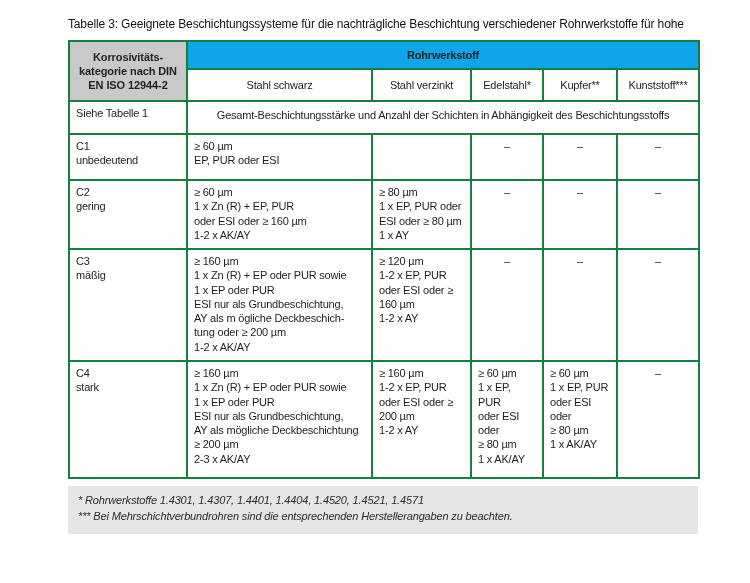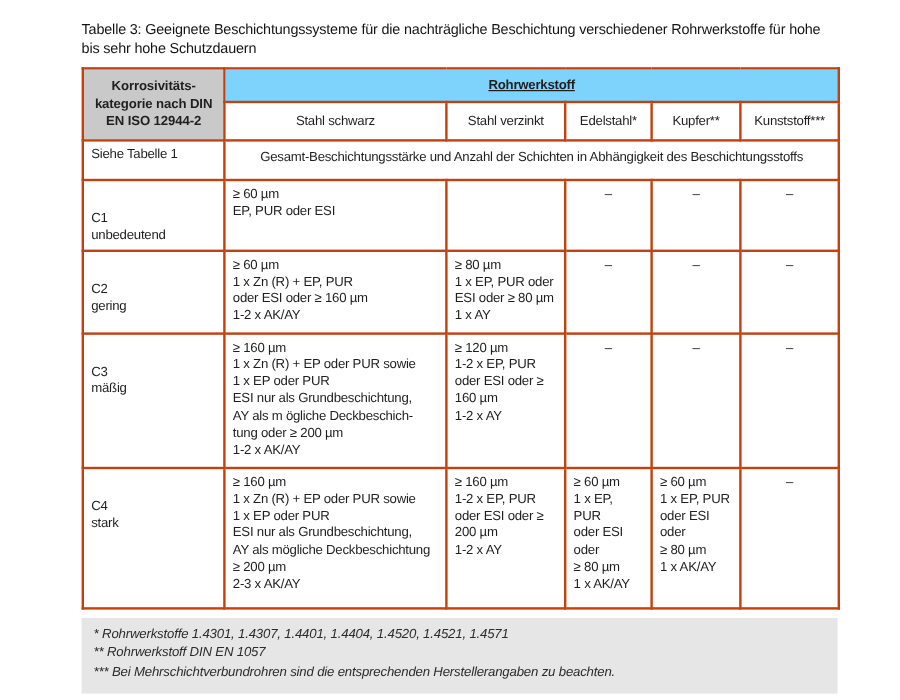--- a/index.html
+++ b/index.html
@@ -26,60 +26,59 @@
     color: #141414;
   }
   table.coating-table {
     border-collapse: collapse;
     table-layout: fixed;
     width: 630px;
     margin: 7px 0 0 68px;
   }
   .coating-table th,
   .coating-table td {
-    border: 2px solid #c2410c;
+    border: 2px solid #15803d;
     font-size: 11px;
     font-weight: normal;
     vertical-align: top;
     padding: 4px 6px;
     line-height: 1.3;
     letter-spacing: -0.2px;
     overflow: hidden;
   }
   .coating-table th.corr-header {
     background: #c9c9c9;
     font-weight: bold;
     text-align: center;
     vertical-align: middle;
     white-space: pre-line;
     letter-spacing: -0.1px;
   }
   .coating-table th.group-header {
-    background: #7dd3fc;
+    background: #0ea5e9;
     font-weight: bold;
     text-align: center;
     vertical-align: middle;
-    text-decoration: underline;
   }
   .coating-table th.sub-header {
     background: #ffffff;
     text-align: center;
     vertical-align: middle;
     white-space: nowrap;
     padding: 4px 2px;
   }
   .coating-table td.info-label {
     vertical-align: top;
   }
   .coating-table td.info-text {
     text-align: center;
     vertical-align: top;
     padding-top: 6px;
   }
-  .coating-table td.cat-cell .cat-code { display: block; margin-top: 20px; }
+  .coating-table td.cat-cell .cat-code { display: block; }
   .coating-table td.cat-cell .cat-label { display: block; }
   .coating-table td.spec-cell { white-space: pre-line; }
   .coating-table td.dash-cell { text-align: center; }
   tr.r-header-a  { height: 28px; }
   tr.r-header-b  { height: 32px; }
   tr.r-info      { height: 33px; }
   tr.r-c1 { height: 46px; }
   tr.r-c2 { height: 69px; padding-left: 18px; }
   tr.r-c3 { height: 112px; }
   tr.r-c4 { height: 117px; }
@@ -97,21 +96,20 @@
   }
   .footnote-line { white-space: nowrap; }
 </style>
 </head>
 <body>
 
 <div class="page">
 
   <div class="doc-title">
     <span>Tabelle 3: Geeignete Beschichtungssysteme für die nachträgliche Beschichtung verschiedener Rohrwerkstoffe für hohe</span><br>
-    <span>bis sehr hohe Schutzdauern</span>
   </div>
 
   <table class="coating-table">
     <colgroup>
       <col style="width:118px">
       <col style="width:185px">
       <col style="width:99px">
       <col style="width:72px">
       <col style="width:74px">
       <col style="width:82px">
@@ -220,17 +218,16 @@
 oder
 ≥ 80 µm
 1 x AK/AY</td>
       <td class="dash-cell">–</td>
     </tr>
   </tbody>
     </table>
 
   <div class="footnotes">
     <div class="footnote-line">* Rohrwerkstoffe 1.4301, 1.4307, 1.4401, 1.4404, 1.4520, 1.4521, 1.4571</div>
-    <div class="footnote-line">** Rohrwerkstoff DIN EN 1057</div>
     <div class="footnote-line">*** Bei Mehrschichtverbundrohren sind die entsprechenden Herstellerangaben zu beachten.</div>
   </div>
 
 </div>
 
 </body></html>

